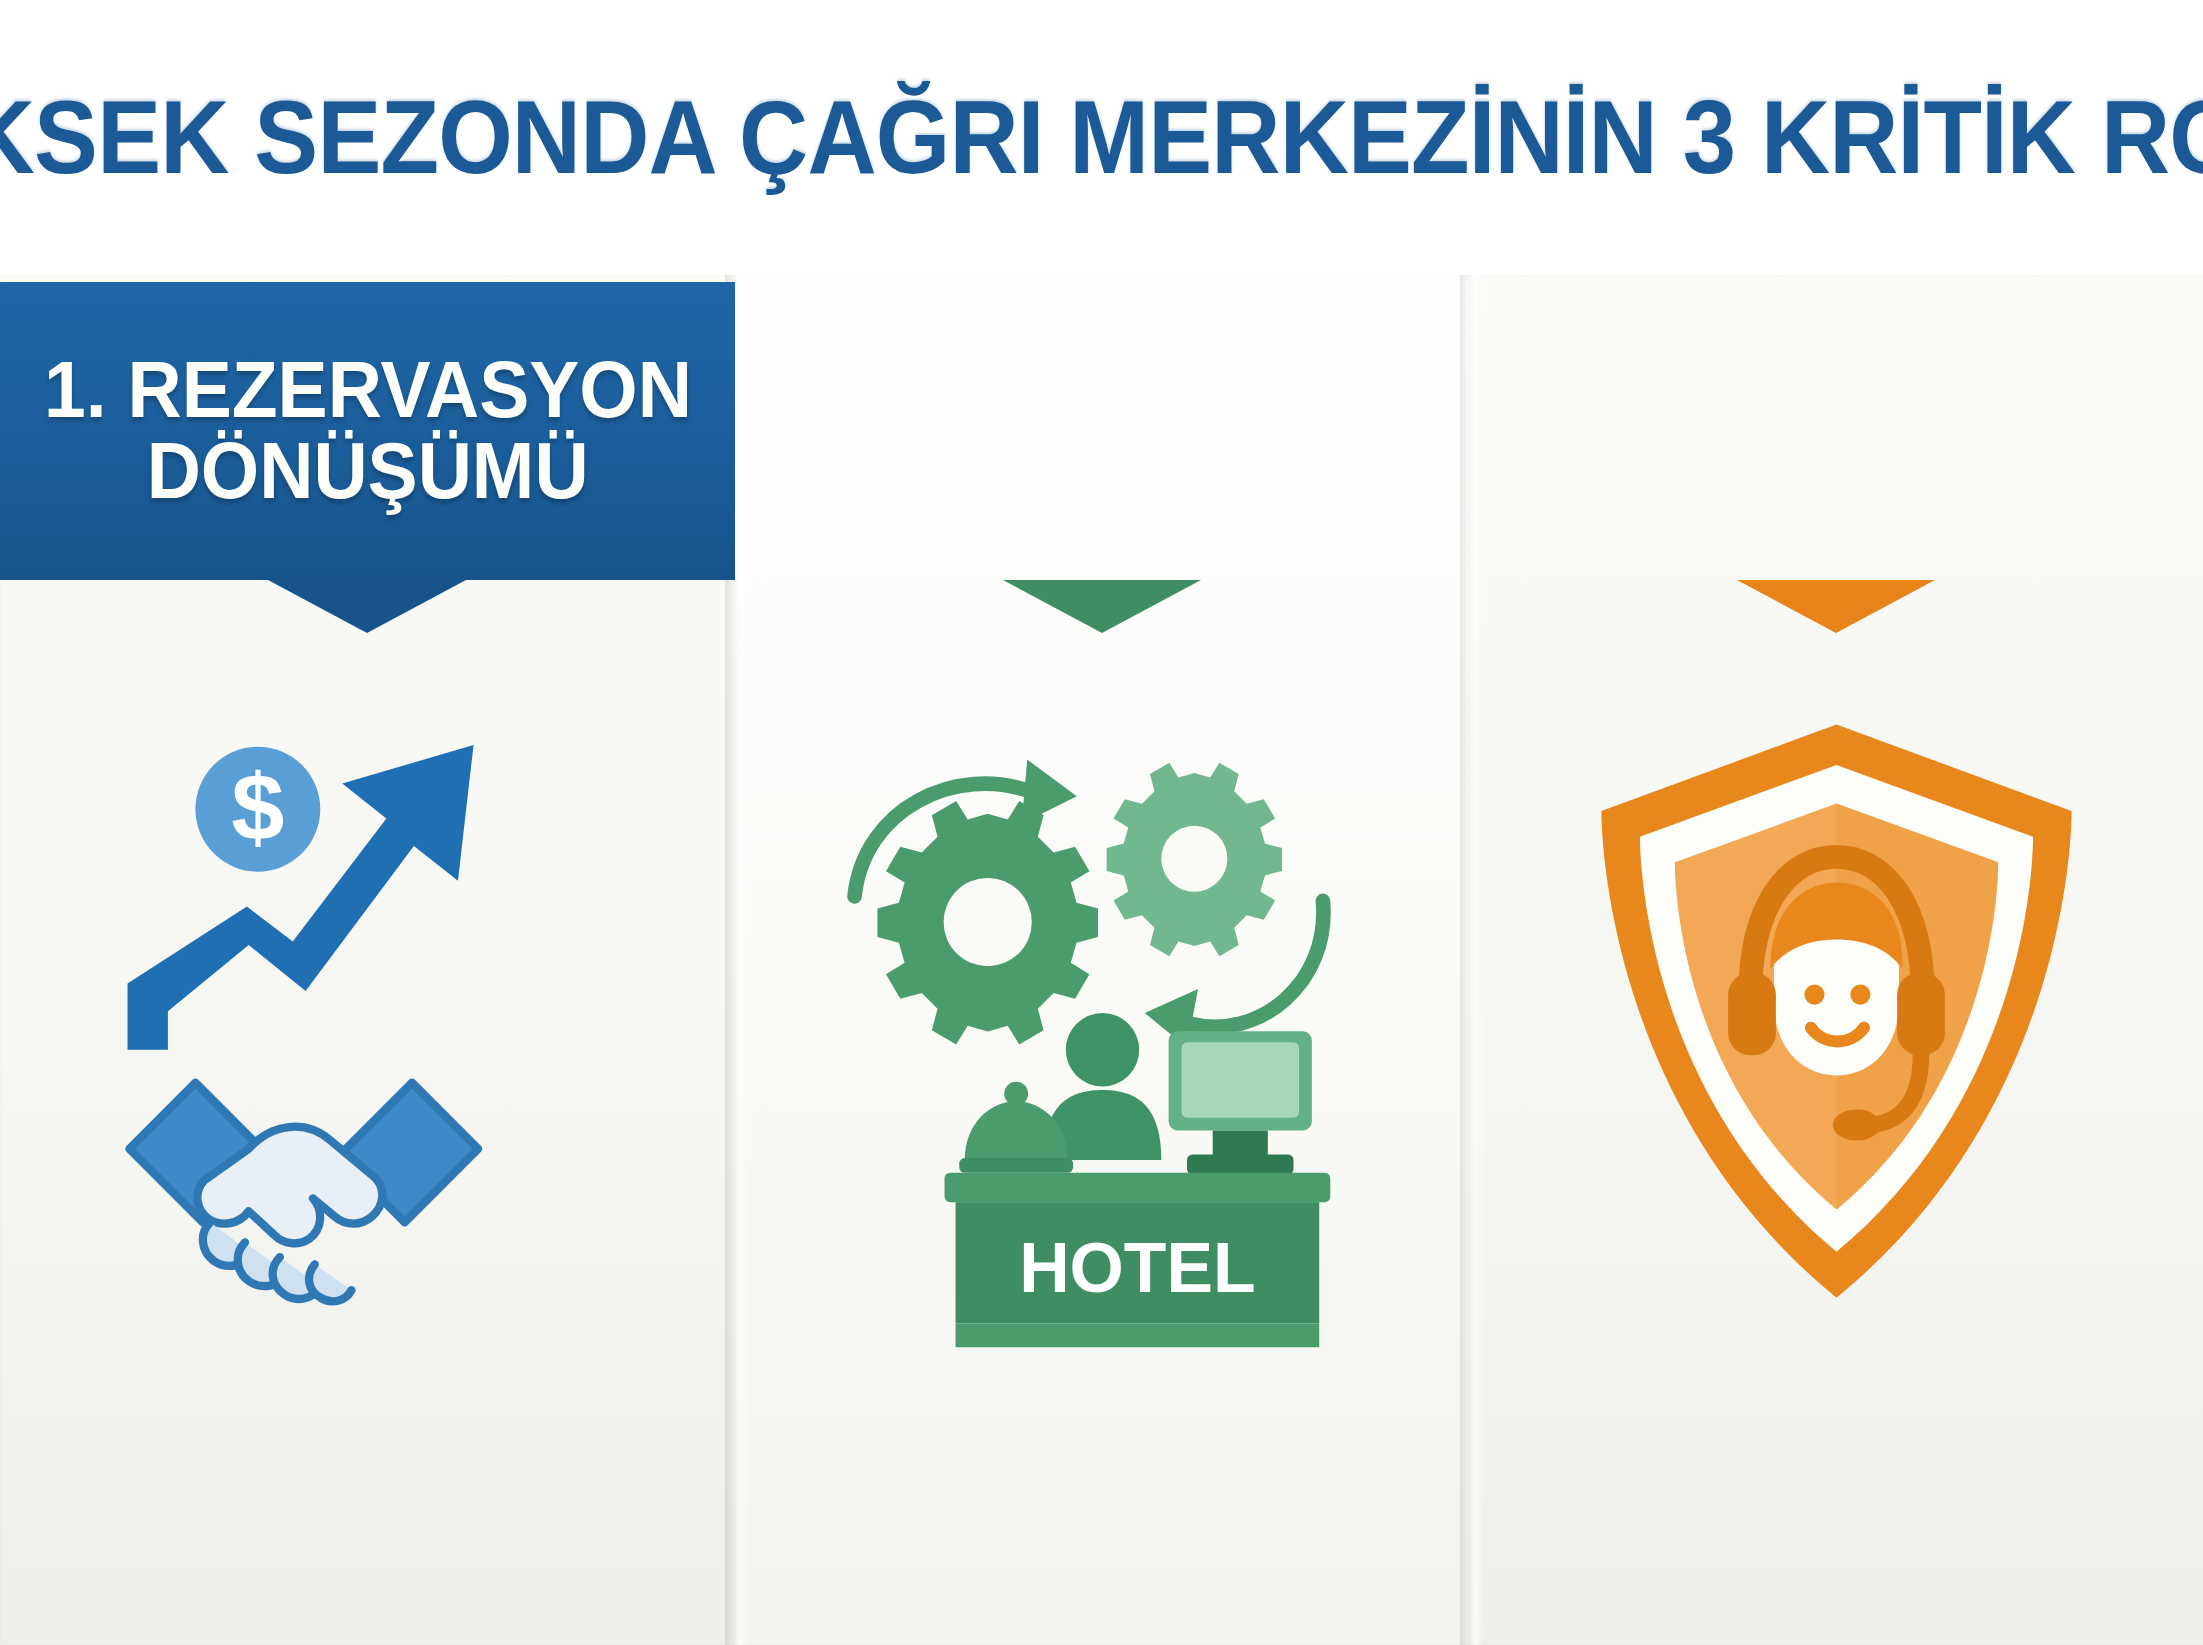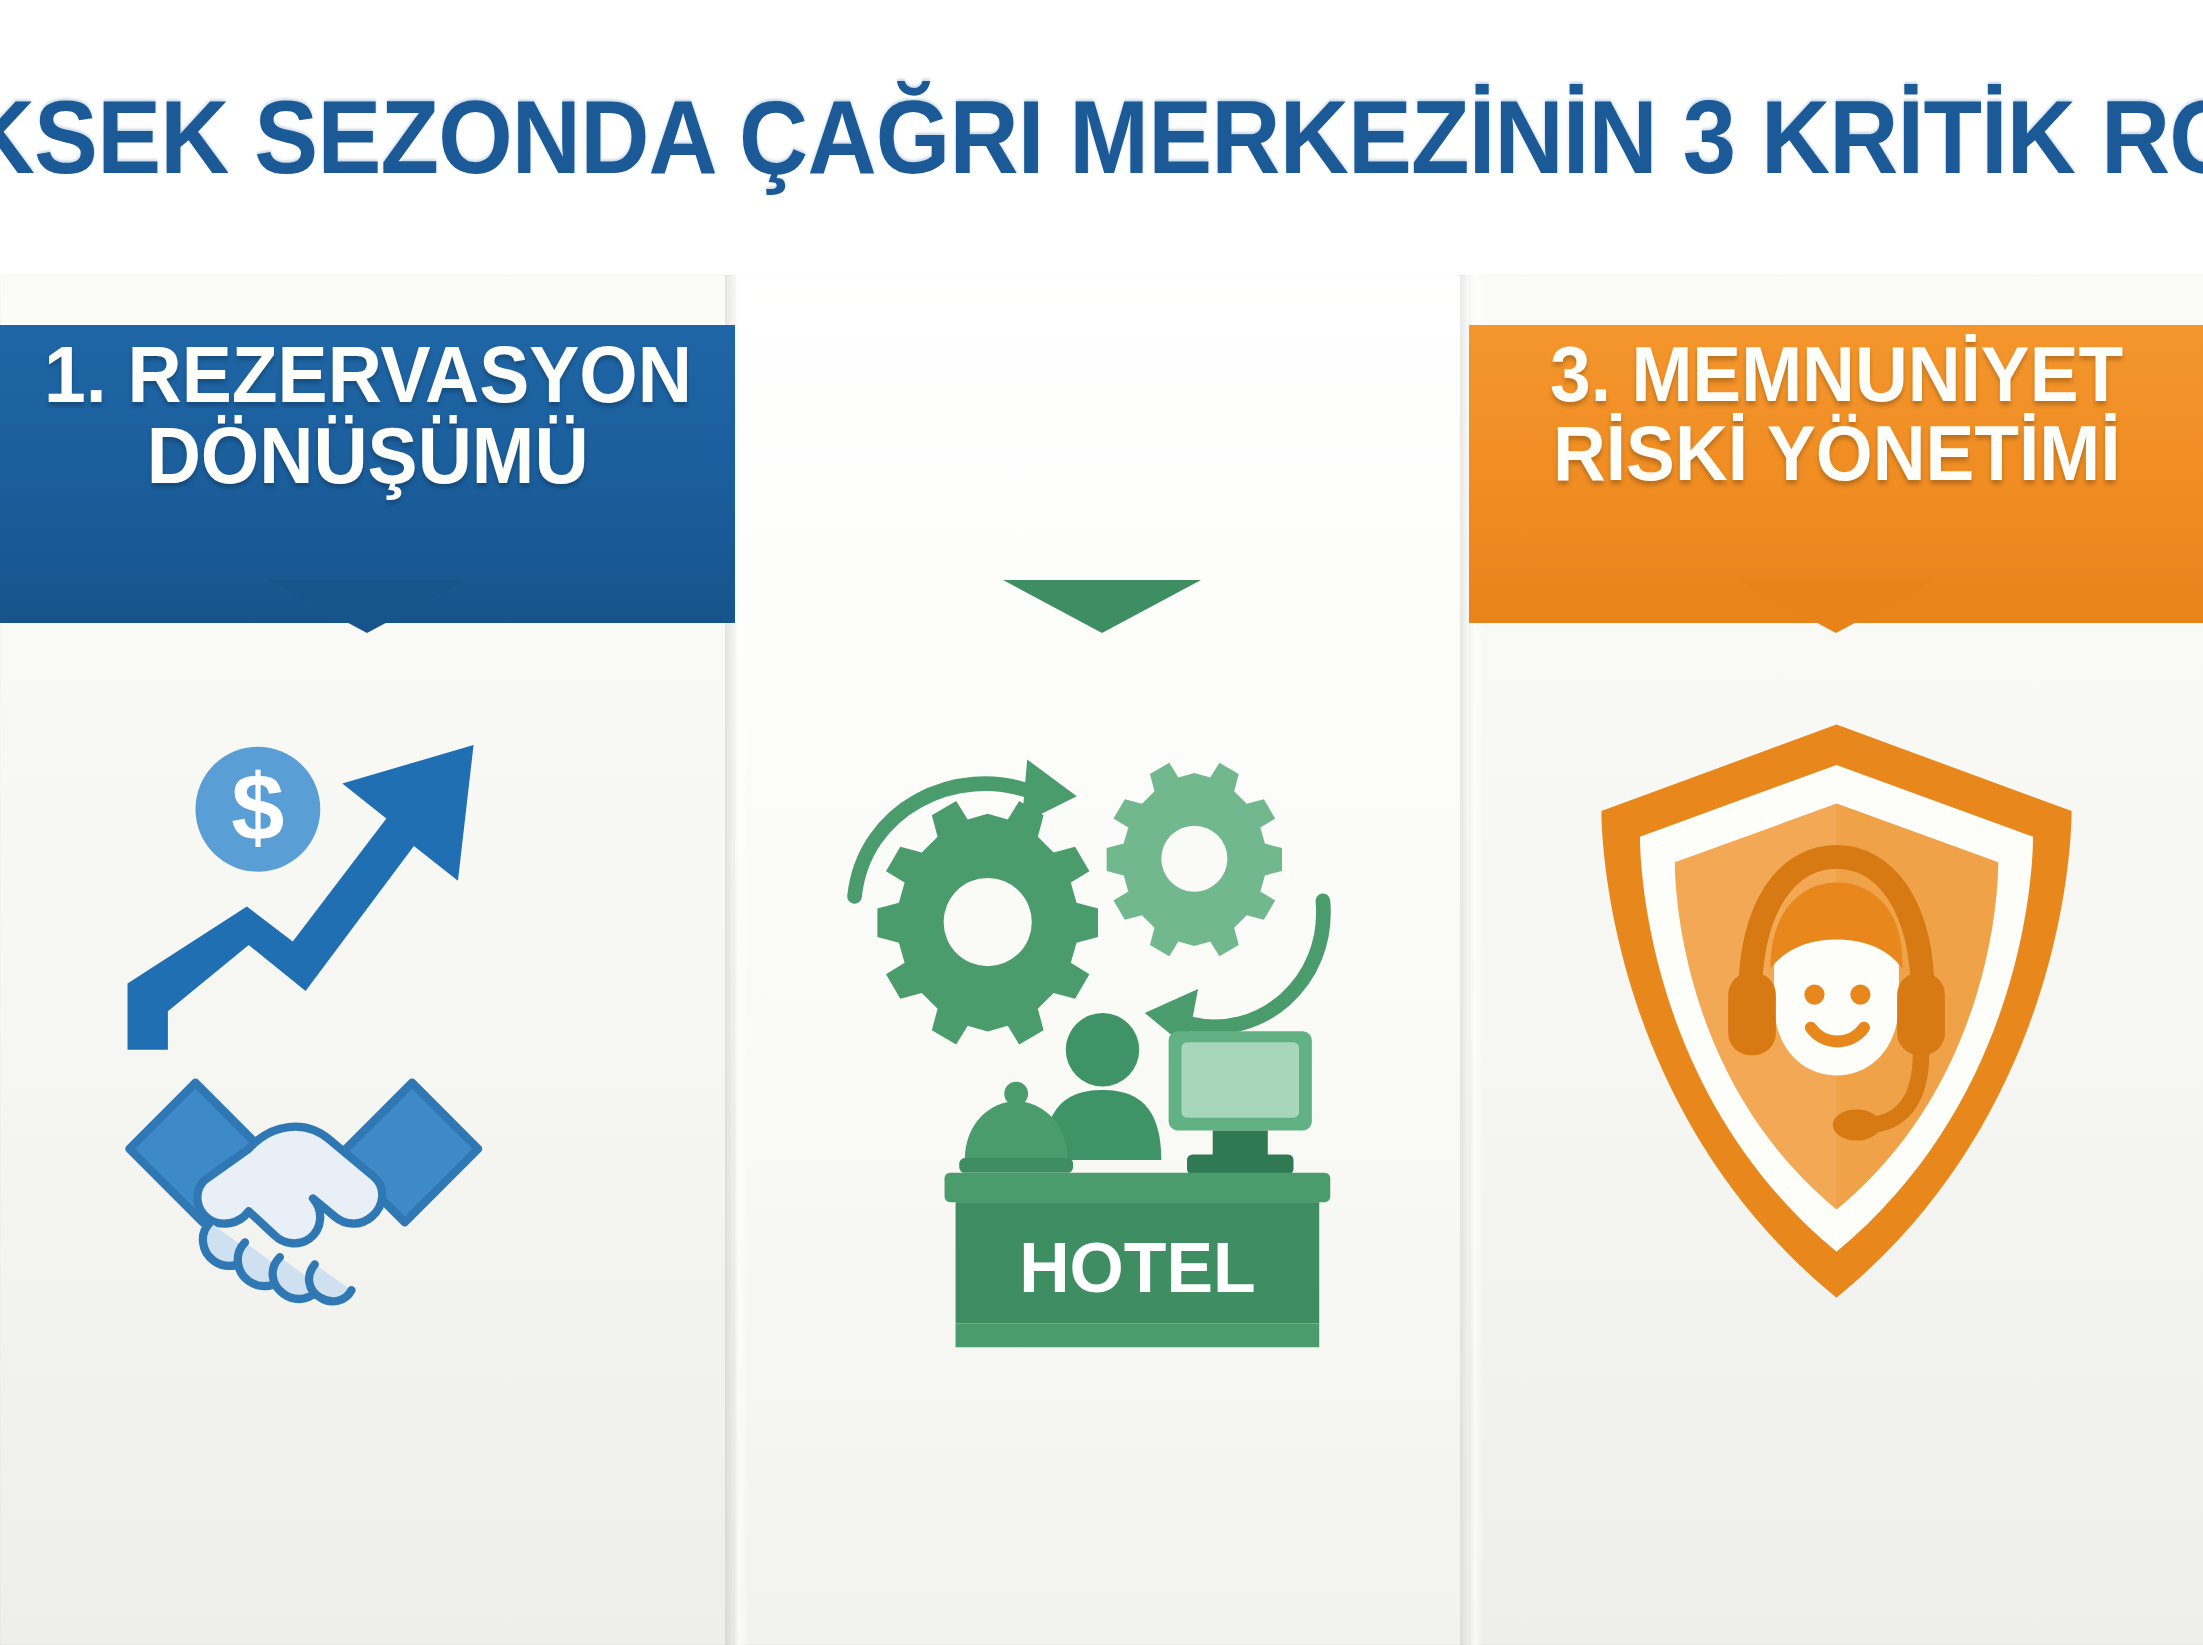--- a/index.html
+++ b/index.html
@@ -74,23 +74,23 @@
   .panel-sep.s2 { left: 1460px; }
 
   
   .banner {
     position: absolute;
     top: 282px;
     height: 298px;
     display: flex;
     flex-direction: column;
     align-items: center;
+    justify-content: center;
     box-sizing: border-box;
     padding: 10px 20px;
-    margin-top: 43px;
   }
   .banner.b1 { left: 0px;    width: 735px;  background: linear-gradient(180deg,#1f66a6 0%, #1b5e9c 50%, #17548c 100%); }
   .banner.b2 { left: 735px;  width: 735px;  background: linear-gradient(180deg,#52a776 0%, #479a6c 55%, #3f8e63 100%); }
   .banner.b3 { left: 1469px; width: 735px;  background: linear-gradient(180deg,#f4962c 0%, #ef8c22 55%, #e8831a 100%); }
 
   .banner-line {
     font-family: "Liberation Sans Narrow", "Liberation Sans", sans-serif;
     font-weight: bold;
     font-size: 79px;
     line-height: 1.02;
@@ -149,24 +149,20 @@
   </div>
 
   <div class="banner b1">
     <div class="banner-line">1. REZERVASYON</div>
     <div class="banner-line">DÖNÜŞÜMÜ</div>
   </div>
   <div class="pointer t1"></div>
 
   <div class="pointer t2"></div>
 
-  <div class="banner b3">
-    <div class="banner-line">3. MEMNUNİYET</div>
-    <div class="banner-line">RİSKİ YÖNETİMİ</div>
-  </div>
   <div class="pointer t3"></div>
 
   <div class="icon-wrap i1">
     <svg width="514" height="643" viewBox="0 0 560 700">
 
       <g>
         <path d="M30 290 L30 360 L150 250 L215 300 L300 190 L355 235 L300 100 L175 140 L232 182 L182 248 L120 200 Z" fill="#1f6fb2" opacity="0"></path>
 
         <path d="M18 300 L18 372 L62 372 L62 330 L150 258 L212 308 L330 150 L378 188 L395 40 L252 82 L300 120 L198 254 L148 216 L18 300 Z" fill="#1f6fb2"></path>
       </g>

